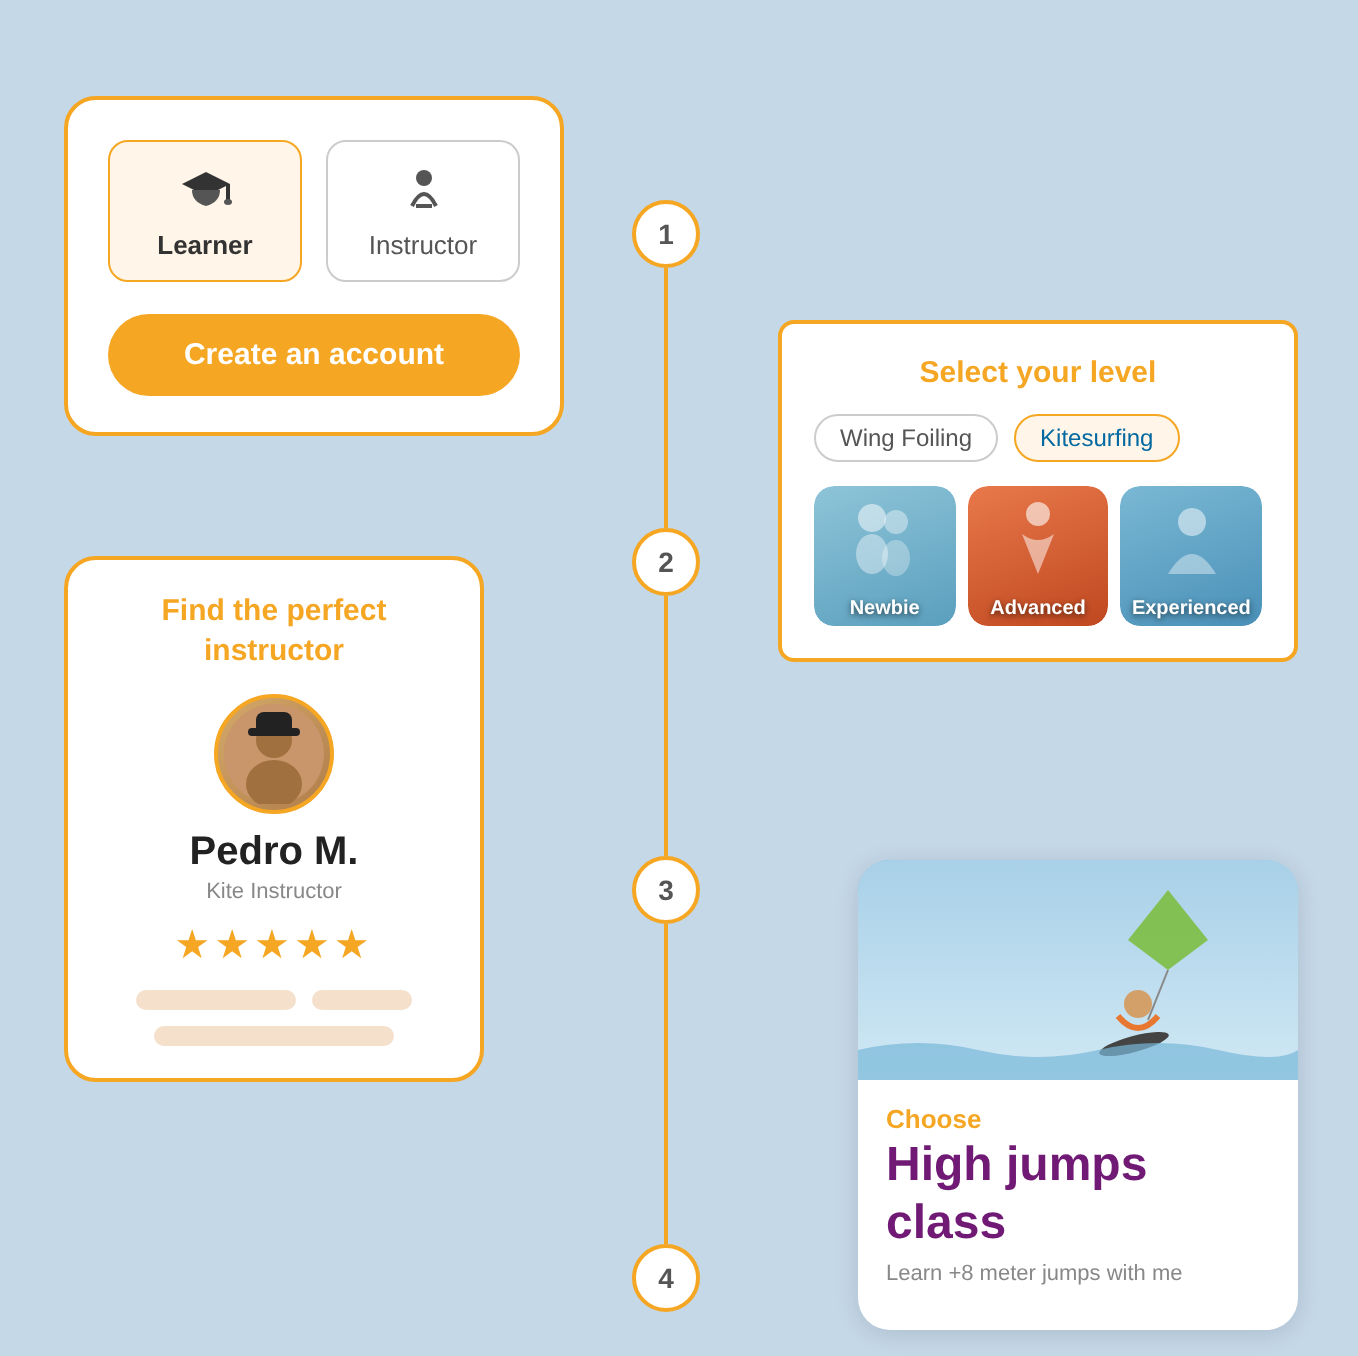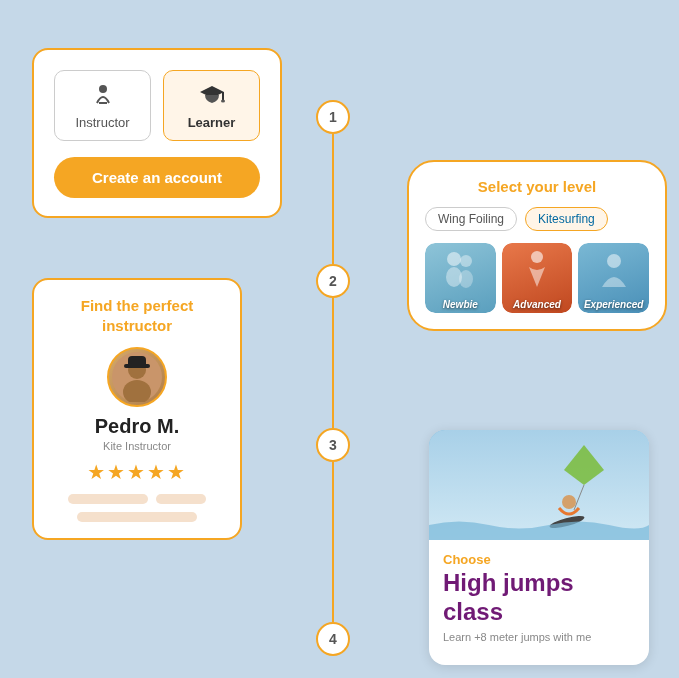--- a/index.html
+++ b/index.html
@@ -66,25 +66,25 @@
       padding: 12px;
       font-size: 15px;
       font-weight: 700;
       cursor: pointer;
     }
 
     
     .card-step2 {
       position: absolute;
       top: 160px;
-      right: 12px;
+      right: 30px;
       width: 260px;
       background: #fff;
       border: 2.5px solid #f5a623;
-      border-radius: 27px;
+      border-radius: 8px;
       padding: 16px;
     }
 
     .card-step2 .card-title {
       text-align: center;
       font-size: 15px;
       font-weight: 700;
       color: #f5a623;
       margin-bottom: 12px;
     }
@@ -107,21 +107,20 @@
 
     .tag.active {
       border-color: #f5a623;
       background: #fff5e8;
       color: #0369a1;
     }
 
     .level-images {
       display: flex;
       gap: 6px;
-      font-style: italic;
     }
 
     .level-img {
       flex: 1;
       height: 70px;
       border-radius: 10px;
       position: relative;
       overflow: hidden;
       display: flex;
       align-items: flex-end;
@@ -334,38 +333,38 @@
       background: #f5a623;
       flex-shrink: 0;
     }
 
   </style>
 </head>
 <body>
 
 <div class="card-step1">
   <div class="role-buttons">
-    <div class="role-btn">
-
-      <svg width="28" height="28" viewBox="0 0 28 28">
-        <ellipse cx="14" cy="8" rx="4" ry="4" fill="#555"></ellipse>
-        <path d="M8 22 Q14 10 20 22" stroke="#555" stroke-width="2" fill="none"></path>
-        <line x1="10" y1="22" x2="18" y2="22" stroke="#555" stroke-width="2"></line>
-      </svg>
-      <span>Instructor</span>
-    </div>
     <div class="role-btn active">
 
       <svg width="28" height="28" viewBox="0 0 28 28">
         <polygon points="14,5 26,11 14,17 2,11" fill="#333"></polygon>
         <path d="M7 14 Q7 20 14 22 Q21 20 21 14" fill="#555"></path>
         <rect x="24" y="11" width="2" height="8" fill="#333"></rect>
         <ellipse cx="25" cy="20" rx="2" ry="1.5" fill="#555"></ellipse>
       </svg>
       <span>Learner</span>
+    </div>
+    <div class="role-btn">
+
+      <svg width="28" height="28" viewBox="0 0 28 28">
+        <ellipse cx="14" cy="8" rx="4" ry="4" fill="#555"></ellipse>
+        <path d="M8 22 Q14 10 20 22" stroke="#555" stroke-width="2" fill="none"></path>
+        <line x1="10" y1="22" x2="18" y2="22" stroke="#555" stroke-width="2"></line>
+      </svg>
+      <span>Instructor</span>
     </div>
   </div>
   <button class="create-btn">Create an account</button>
 </div>
 
 <div class="card-step2">
   <div class="card-title">Select your level</div>
   <div class="activity-tags">
     <div class="tag">Wing Foiling</div>
     <div class="tag active">Kitesurfing</div>

